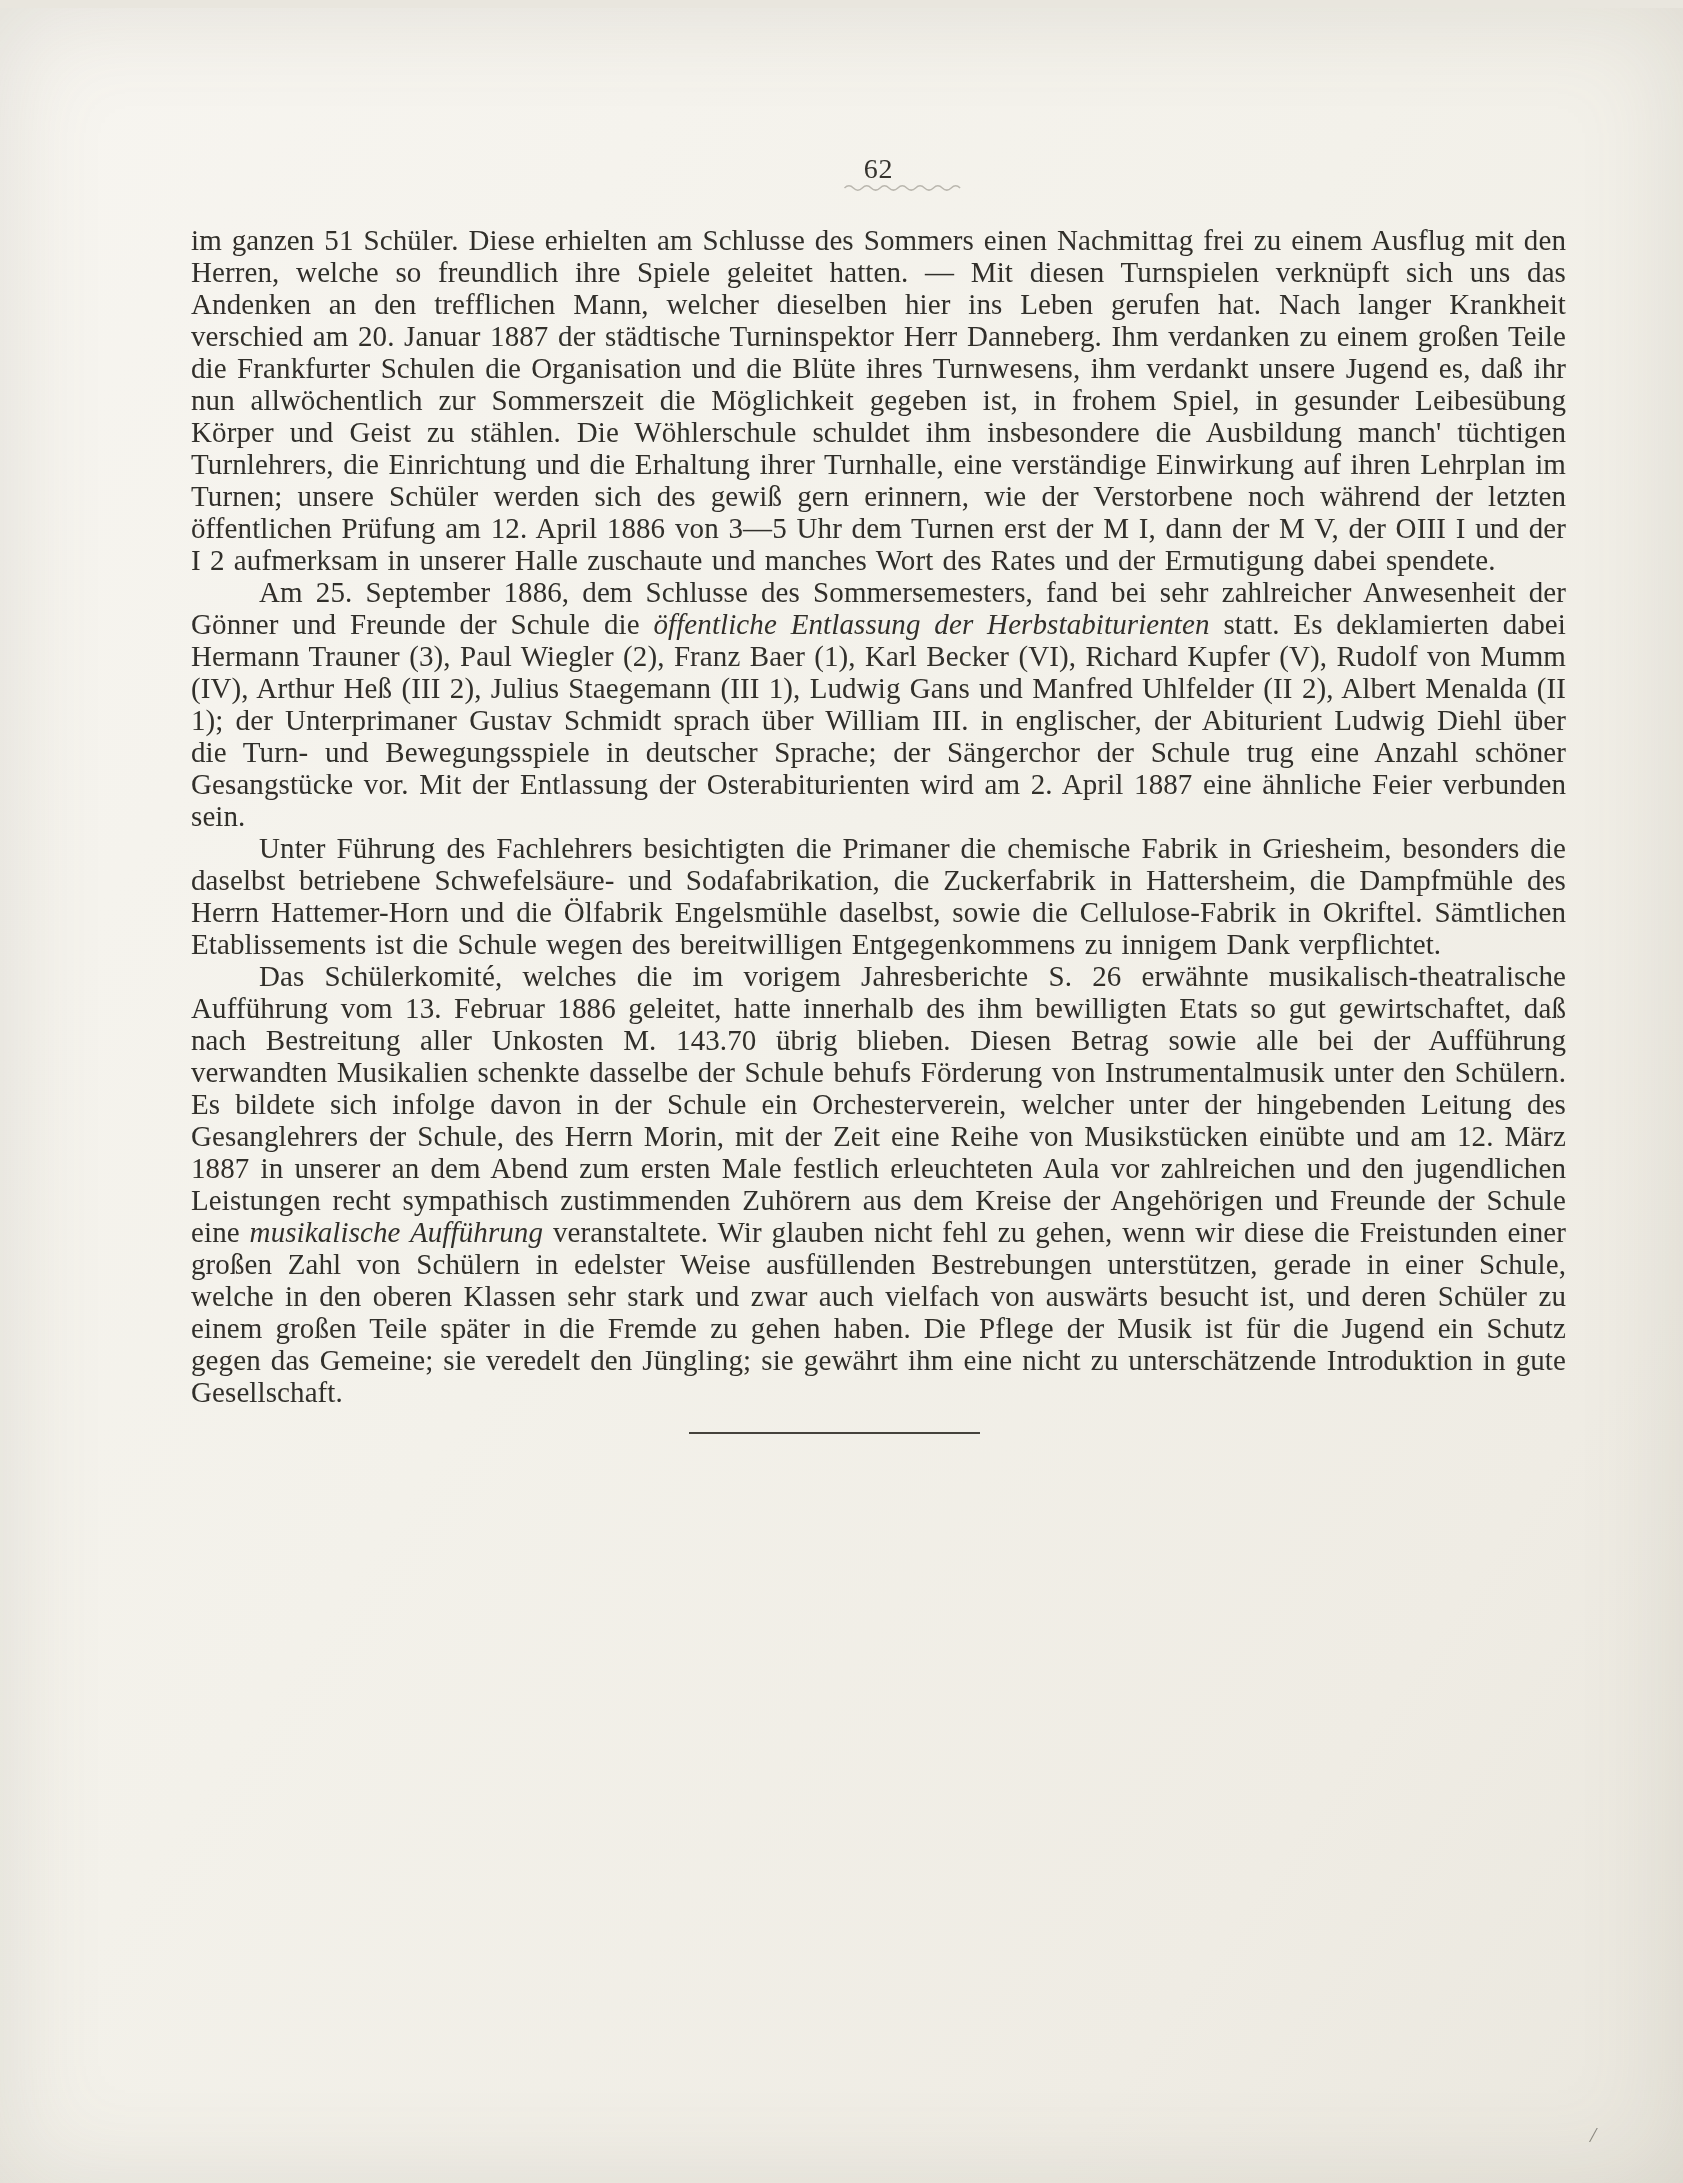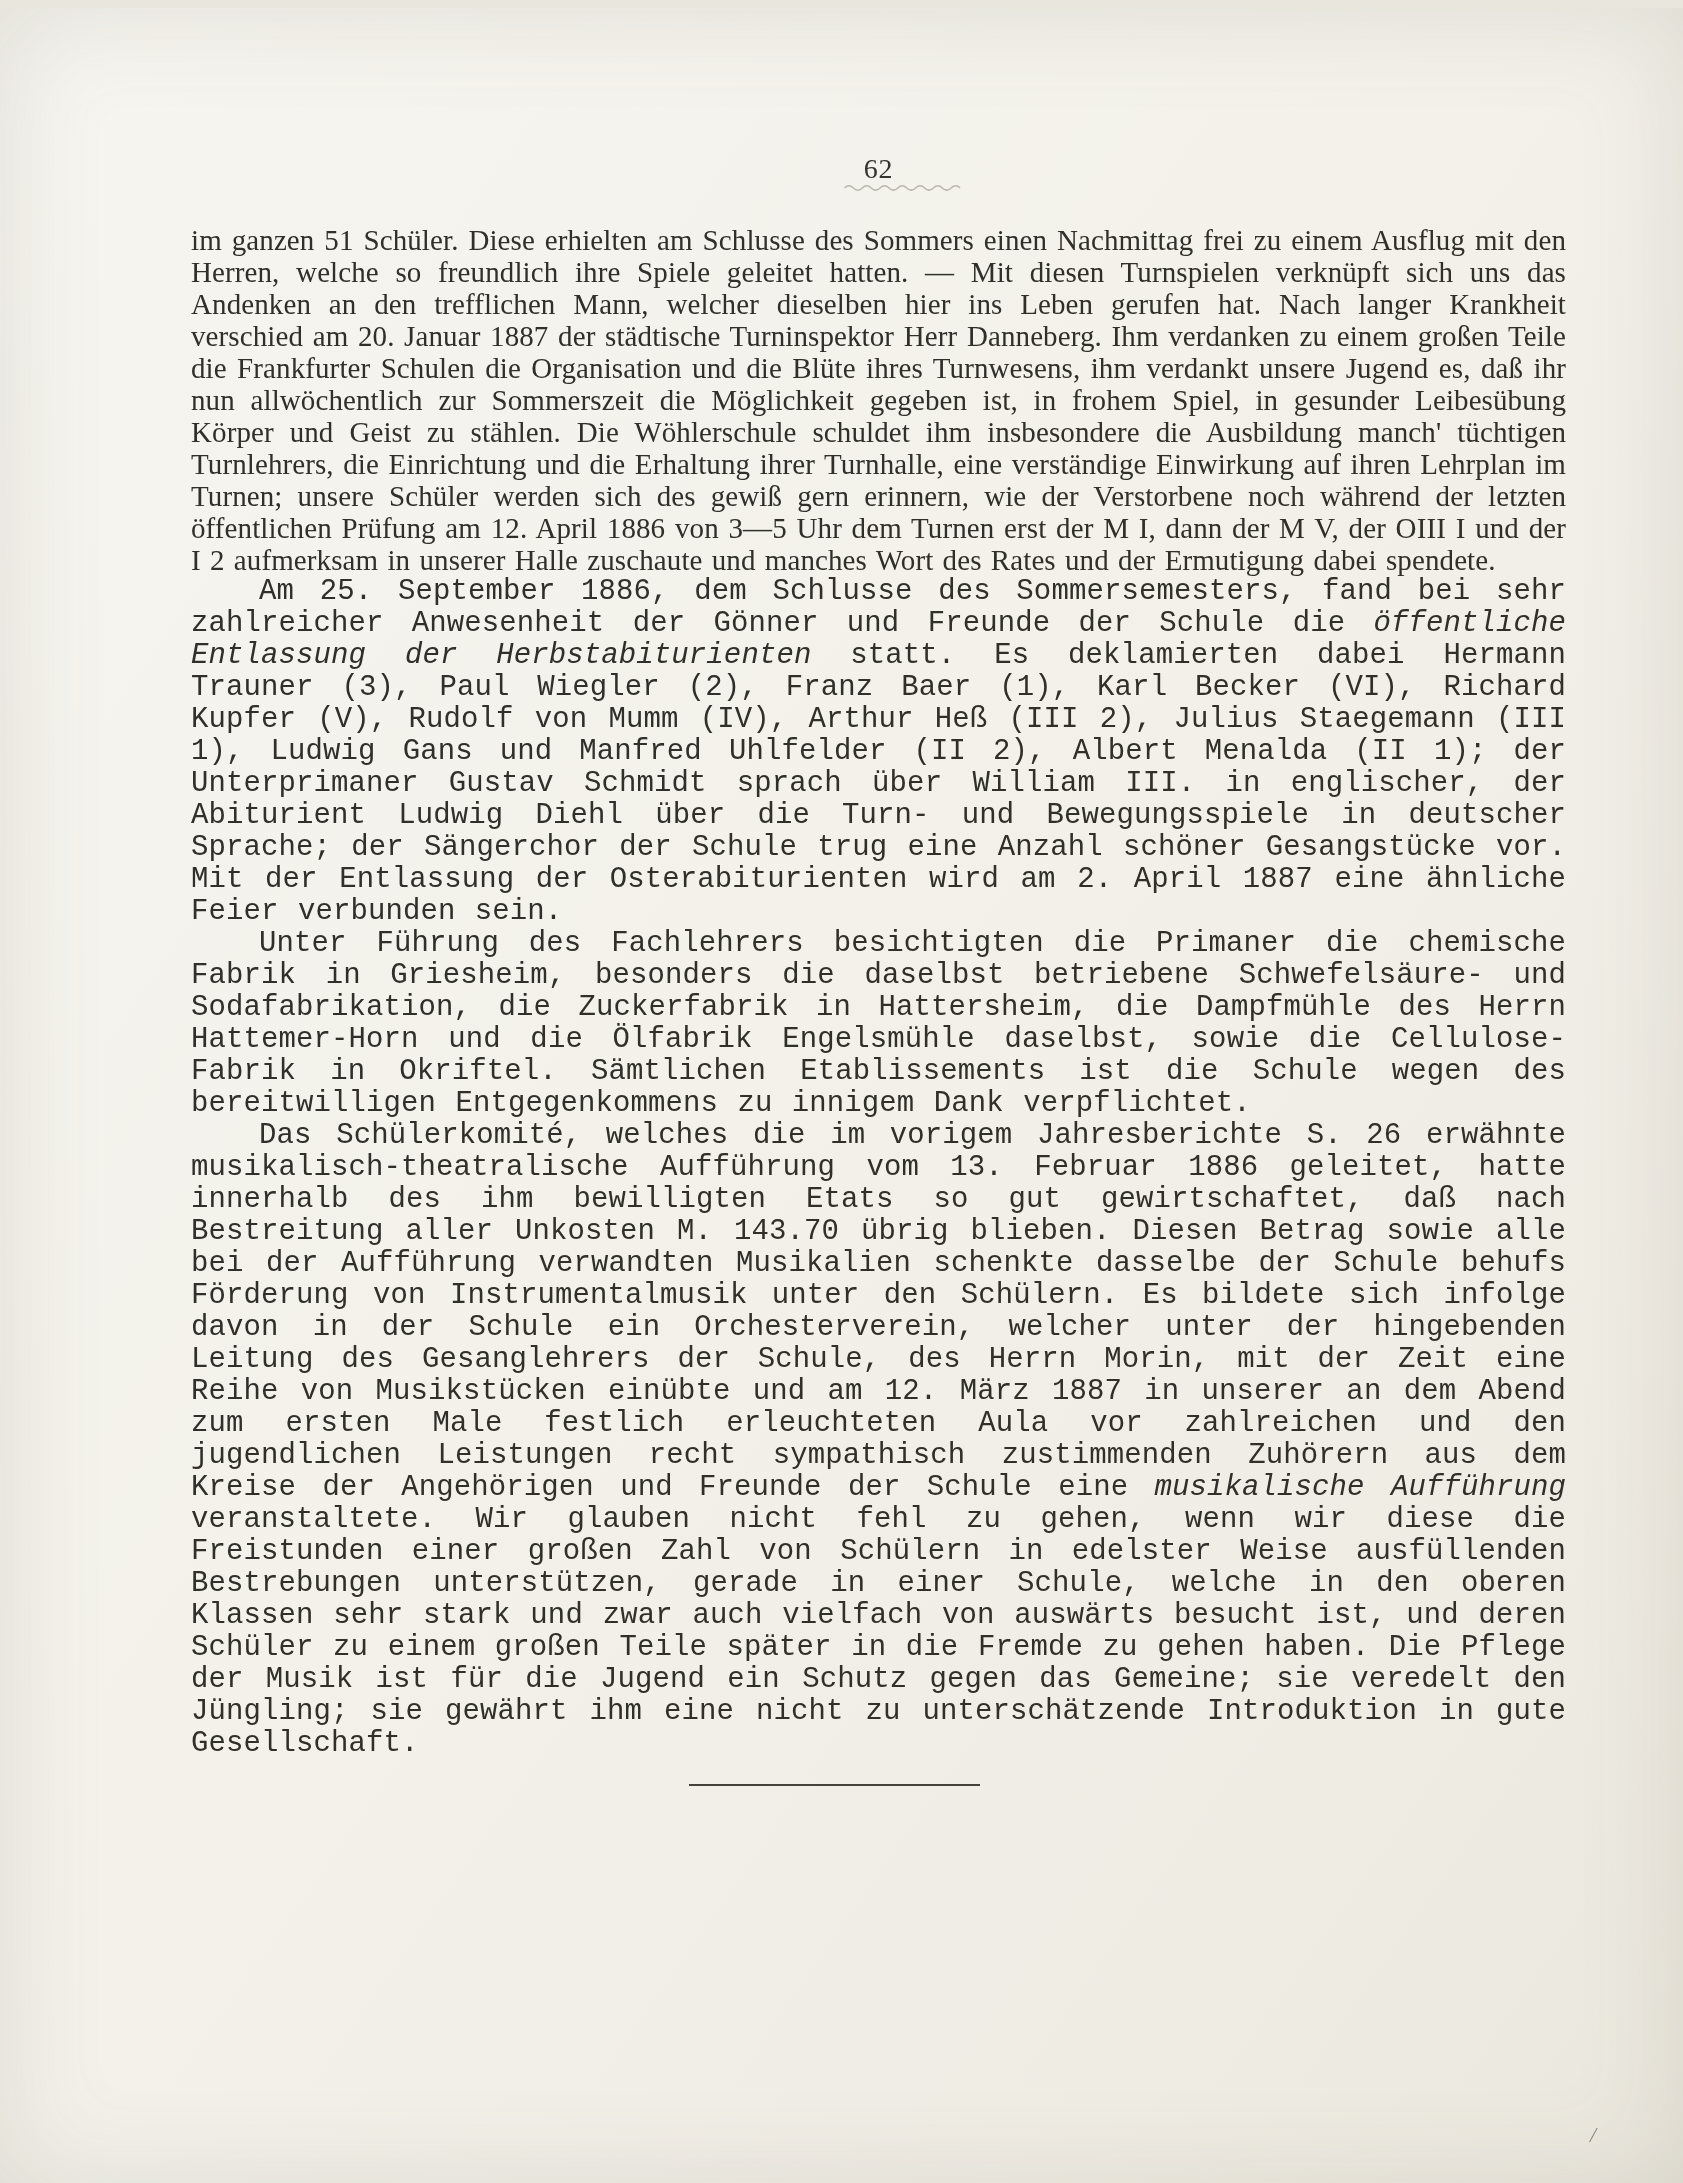--- a/index.html
+++ b/index.html
@@ -44,21 +44,20 @@
     line-height: 32px;
     text-align: justify;
     letter-spacing: 0.1px;
     word-spacing: 1.9px;
   }
   .para {
     margin: 0;
   }
   .para.indent {
     text-indent: 68px;
-    font-family: Liberation Mono, monospace;
   }
   .italic {
     font-style: italic;
   }
   .end-rule {
     margin-top: 24px;
     margin-left: 498px;
     width: 291px;
     height: 0;
     border-top: 2.2px solid #45423c;

